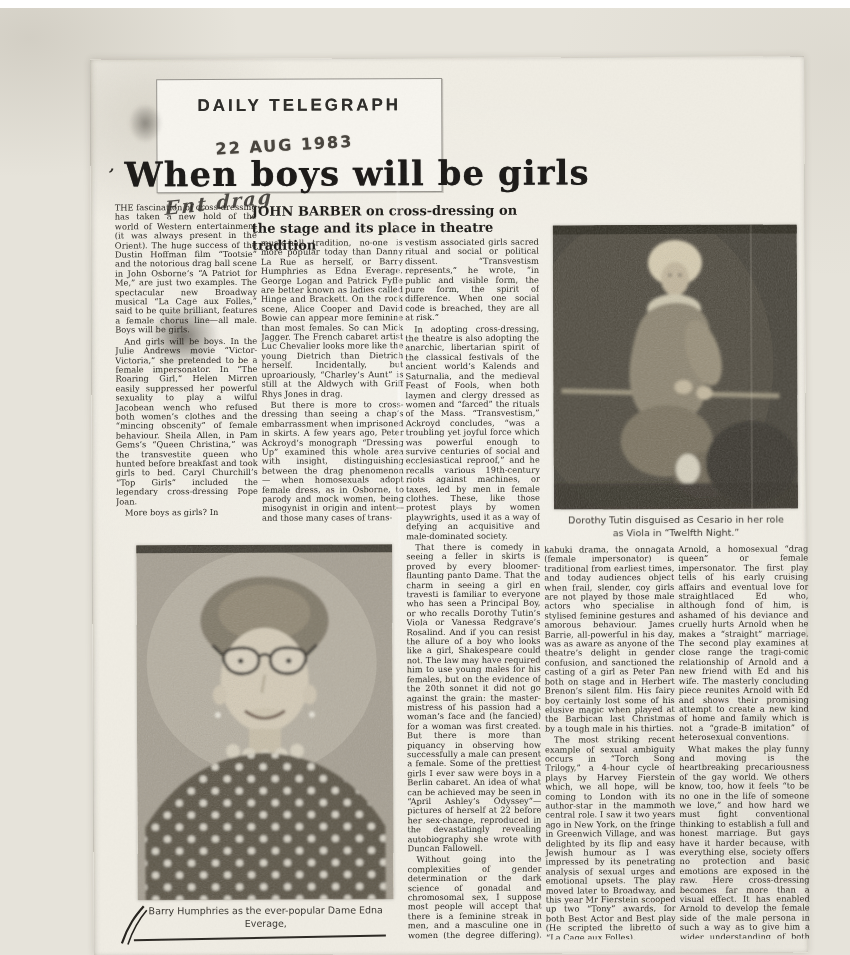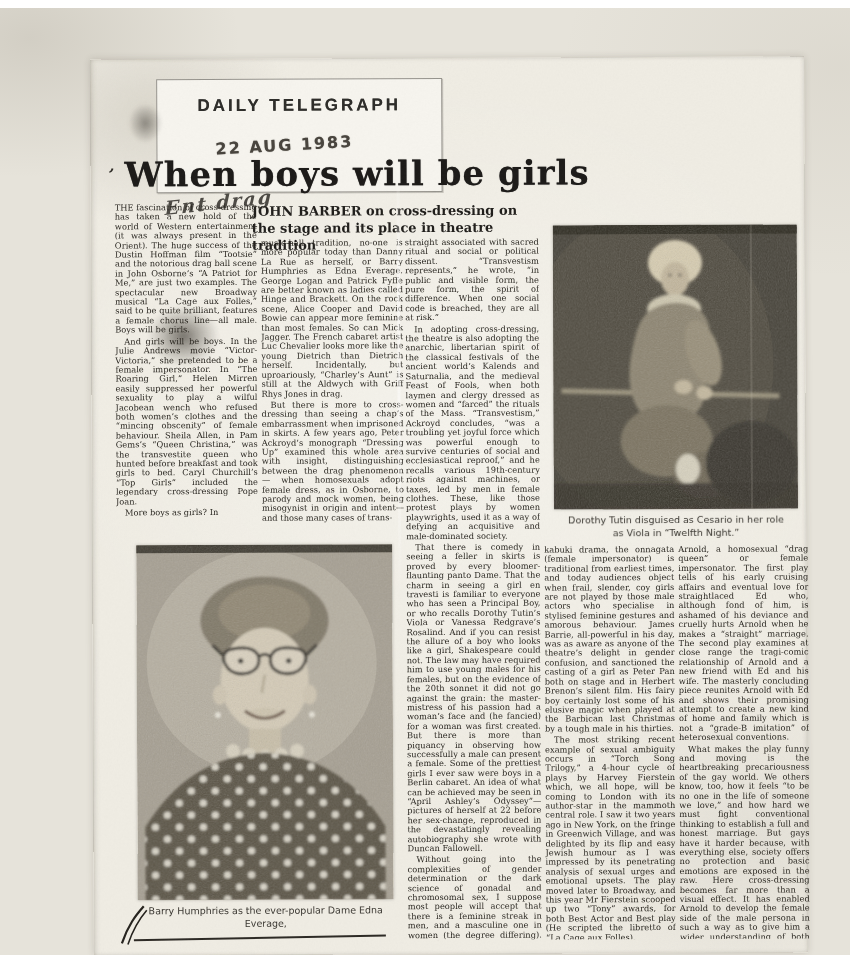--- a/index.html
+++ b/index.html
@@ -113,21 +113,21 @@
       <p>And girls will be boys. In the Julie Andrews movie “Victor-Victoria,” she pretended to be a female impersonator. In “The Roaring Girl,” Helen Mirren easily suppressed her powerful sexuality to play a wilful Jacobean wench who refused both women’s clothes and the “mincing obscenity” of female behaviour. Sheila Allen, in Pam Gems’s “Queen Christina,” was the transvestite queen who hunted before breakfast and took girls to bed. Caryl Churchill’s “Top Girls” included the legendary cross-dressing Pope Joan.</p>
       <p>More boys as girls? In</p>
     </div>
 
     <div class="col col2">
       <p class="cont">music-hall tradition, no-one is more popular today than Danny La Rue as herself, or Barry Humphries as Edna Everage. George Logan and Patrick Fyffe are better known as ladies called Hinge and Brackett. On the rock scene, Alice Cooper and David Bowie can appear more feminine than most females. So can Mick Jagger. The French cabaret artist Luc Chevalier looks more like the young Dietrich than Dietrich herself. Incidentally, but uproariously, “Charley’s Aunt” is still at the Aldwych with Griff Rhys Jones in drag.</p>
       <p>But there is more to cross-dressing than seeing a chap’s embarrassment when imprisoned in skirts. A few years ago, Peter Ackroyd’s monograph “Dressing Up” examined this whole area with insight, distinguishing between the drag phenomenon — when homosexuals adopt female dress, as in Osborne, to parody and mock women, being misogynist in origin and intent—and those many cases of trans-</p>
     </div>
 
     <div class="col col3">
-      <p class="cont">straight associated with sacred ritual and social or political dissent. “Transvestism represents,” he wrote, “in public and visible form, the pure form, the spirit of difference. When one social code is breached, they are all at risk.”</p>
+      <p class="cont">vestism associated girls sacred ritual and social or political dissent. “Transvestism represents,” he wrote, “in public and visible form, the pure form, the spirit of difference. When one social code is breached, they are all at risk.”</p>
       <p>In adopting cross-dressing, the theatre is also adopting the anarchic, libertarian spirit of the classical festivals of the ancient world’s Kalends and Saturnalia, and the medieval Feast of Fools, when both laymen and clergy dressed as women and “farced” the rituals of the Mass. “Transvestism,” Ackroyd concludes, “was a troubling yet joyful force which was powerful enough to survive centuries of social and ecclesiastical reproof,” and he recalls various 19th-century riots against machines, or taxes, led by men in female clothes. These, like those protest plays by women playwrights, used it as a way of defying an acquisitive and male-dominated society.</p>
       <p>That there is comedy in seeing a feller in skirts is proved by every bloomer-flaunting panto Dame. That the charm in seeing a girl en travesti is familiar to everyone who has seen a Principal Boy, or who recalls Dorothy Tutin’s Viola or Vanessa Redgrave’s Rosalind. And if you can resist the allure of a boy who looks like a girl, Shakespeare could not. The law may have required him to use young males for his females, but on the evidence of the 20th sonnet it did not go against the grain: the master-mistress of his passion had a woman’s face and (he fancied) for a woman was first created. But there is more than piquancy in observing how successfully a male can present a female. Some of the prettiest girls I ever saw were boys in a Berlin cabaret. An idea of what can be achieved may be seen in “April Ashley’s Odyssey”—pictures of herself at 22 before her sex-change, reproduced in the devastatingly revealing autobiography she wrote with Duncan Fallowell.</p>
       <p>Without going into the complexities of gender determination or the dark science of gonadal and chromosomal sex, I suppose most people will accept that there is a feminine streak in men, and a masculine one in women (the degree differing). This clearly is in some sort released and satisfied when the stage offers a world where the social imperative to belong to one single sex no longer applies. In Japanese</p>
     </div>
 
     <div class="col col4">
       <p class="cont">kabuki drama, the onnagata (female impersonator) is traditional from earliest times, and today audiences object when frail, slender, coy girls are not played by those male actors who specialise in stylised feminine gestures and amorous behaviour. James Barrie, all-powerful in his day, was as aware as anyone of the theatre’s delight in gender confusion, and sanctioned the casting of a girl as Peter Pan both on stage and in Herbert Brenon’s silent film. His fairy boy certainly lost some of his elusive magic when played at the Barbican last Christmas by a tough male in his thirties.</p>
       <p>The most striking recent example of sexual ambiguity occurs in “Torch Song Trilogy,” a 4-hour cycle of plays by Harvey Fierstein which, we all hope, will be coming to London with its author-star in the mammoth central role. I saw it two years ago in New York, on the fringe in Greenwich Village, and was delighted by its flip and easy Jewish humour as I was impressed by its penetrating analysis of sexual urges and emotional upsets. The play moved later to Broadway, and this year Mr Fierstein scooped up two “Tony” awards, for both Best Actor and Best play (He scripted the libretto of “La Cage aux Folles).</p>
 
     </div>

